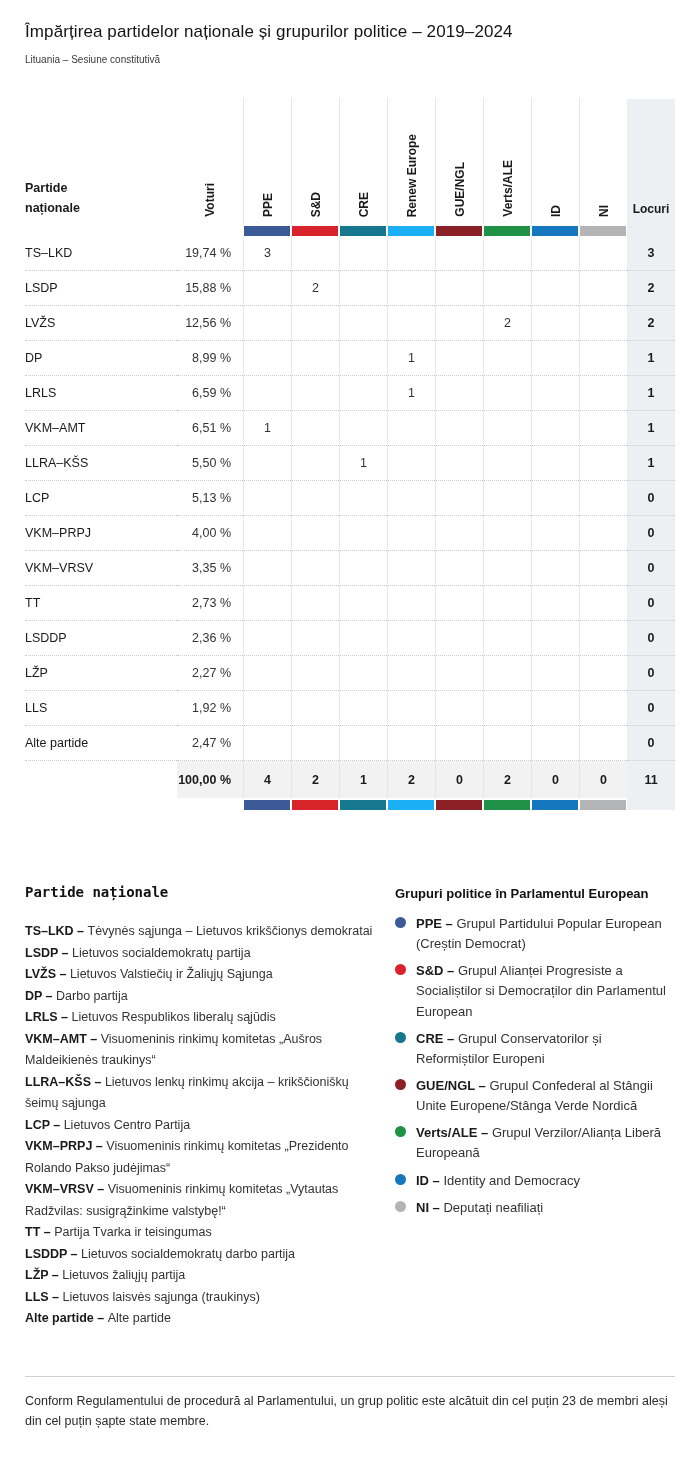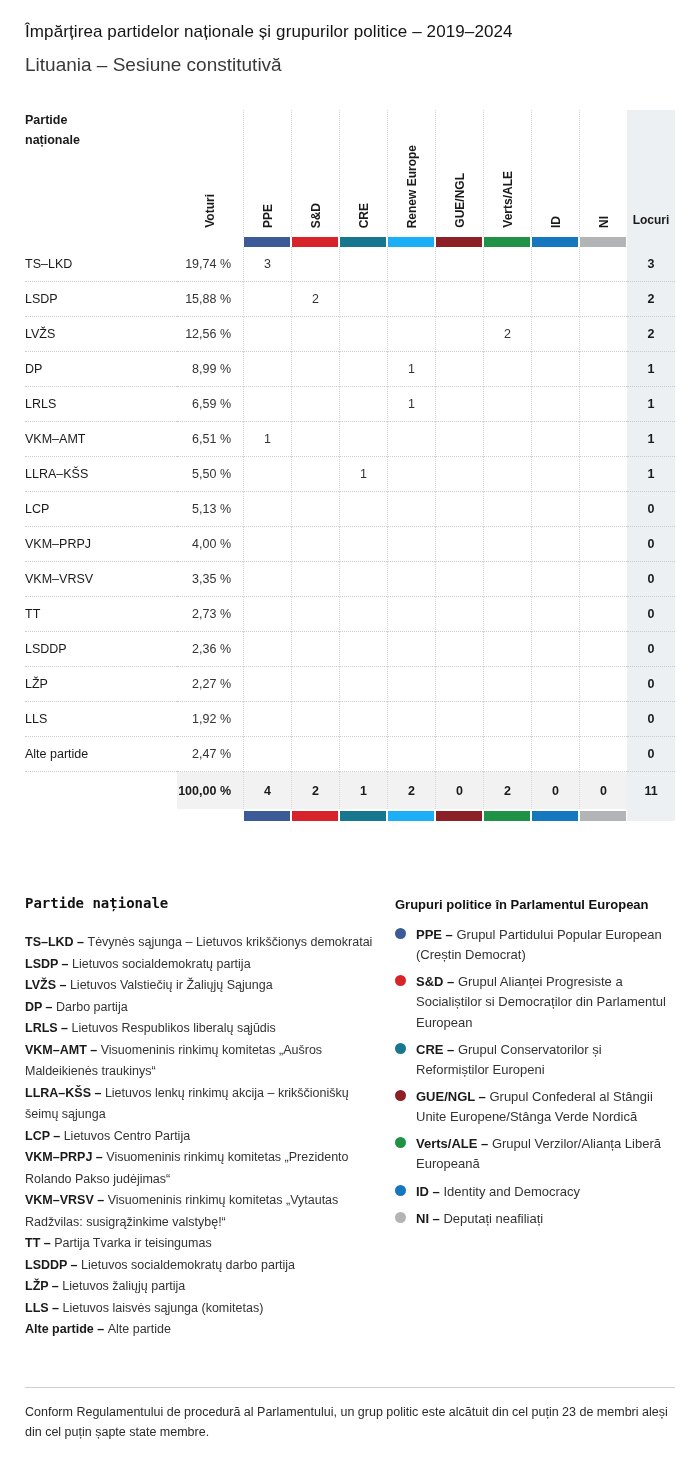--- a/index.html
+++ b/index.html
@@ -1,29 +1,29 @@
 <!DOCTYPE html>
 <html><head>
 <meta charset="utf-8">
 <style>
   *{box-sizing:border-box;margin:0;padding:0}
   html,body{background:#fff}
   body{width:700px;min-height:1471px;font-family:"Liberation Sans",sans-serif;color:#333}
   .container{padding:16px 25px 24px}
   h1{font-size:17px;font-weight:400;color:#141414;margin:6px 0 12px;letter-spacing:.1px}
-  h2{font-size:19px;font-weight:400;color:#3a3a3a;margin:0 0 34px}
+  h2{font-size:10px;font-weight:400;color:#3a3a3a;margin:0 0 34px}
 
   
   .table{display:grid;grid-template-columns:152px 66px repeat(8,48px) 48px;
          grid-template-rows:127px 10px repeat(15,35px) 37px 2px 10px}
   .cell{display:flex;align-items:center;font-size:12.5px;min-width:0}
   .th{align-items:flex-end}
   .rot{writing-mode:vertical-rl;transform:rotate(180deg);font-weight:700;font-size:12px;color:#1a1a1a;white-space:nowrap}
   .th-votes,.th-group{justify-content:center;padding-bottom:9px}
-  .th-party{flex-direction:column;justify-content:flex-start;align-items:flex-start;padding-bottom:8px}
+  .th-party{flex-direction:column;justify-content:flex-end;align-items:flex-start;padding-bottom:8px}
   .hline{font-weight:700;font-size:12.5px;color:#1a1a1a;line-height:1.6}
   .th-seats{justify-content:center;padding-bottom:10px;font-weight:700;font-size:12px;color:#1a1a1a}
   .vline{border-left:1px dotted #d8d8d8}
   .seatsbg{background:#edf0f2}
   .totalbg{background:#f2f2f2}
   .bar-cell{padding:0 1px;align-items:stretch}
   .bar{width:100%;height:10px}
   .td{border-bottom:1px dotted #cccccc;color:#333}
   .td-party{font-weight:400;color:#1a1a1a}
   .td-votes{justify-content:flex-end;padding-right:12px}
@@ -344,21 +344,21 @@
           <div class="pl-item"><span class="pl-abbr">DP – </span><span>Darbo partija</span></div>
           <div class="pl-item"><span class="pl-abbr">LRLS – </span><span>Lietuvos Respublikos liberalų sąjūdis</span></div>
           <div class="pl-item"><span class="pl-abbr">VKM–AMT – </span><span>Visuomeninis rinkimų komitetas „Aušros Maldeikienės traukinys“</span></div>
           <div class="pl-item"><span class="pl-abbr">LLRA–KŠS – </span><span>Lietuvos lenkų rinkimų akcija – krikščioniškų šeimų sąjunga</span></div>
           <div class="pl-item"><span class="pl-abbr">LCP – </span><span>Lietuvos Centro Partija</span></div>
           <div class="pl-item"><span class="pl-abbr">VKM–PRPJ – </span><span>Visuomeninis rinkimų komitetas „Prezidento Rolando Pakso judėjimas“</span></div>
           <div class="pl-item"><span class="pl-abbr">VKM–VRSV – </span><span>Visuomeninis rinkimų komitetas „Vytautas Radžvilas: susigrąžinkime valstybę!“</span></div>
           <div class="pl-item"><span class="pl-abbr">TT – </span><span>Partija Tvarka ir teisingumas</span></div>
           <div class="pl-item"><span class="pl-abbr">LSDDP – </span><span>Lietuvos socialdemokratų darbo partija</span></div>
           <div class="pl-item"><span class="pl-abbr">LŽP – </span><span>Lietuvos žaliųjų partija</span></div>
-          <div class="pl-item"><span class="pl-abbr">LLS – </span><span>Lietuvos laisvės sąjunga (komitetas)</span></div>
+          <div class="pl-item"><span class="pl-abbr">LLS – </span><span>Lietuvos laisvės sąjunga (traukinys)</span></div>
           <div class="pl-item"><span class="pl-abbr">Alte partide – </span><span>Alte partide</span></div>
         </div>
     </div>
     <div class="legend-right">
       <div class="gl-title">Grupuri politice în Parlamentul European</div>
       <div>
           <div class="gl-item">
             <span class="gl-dot" style="background: rgb(61, 90, 152);"></span>
             <span class="gl-text"><span class="gl-abbr">PPE – </span><span>Grupul Partidului Popular European (Creștin Democrat)</span></span>
           </div>

